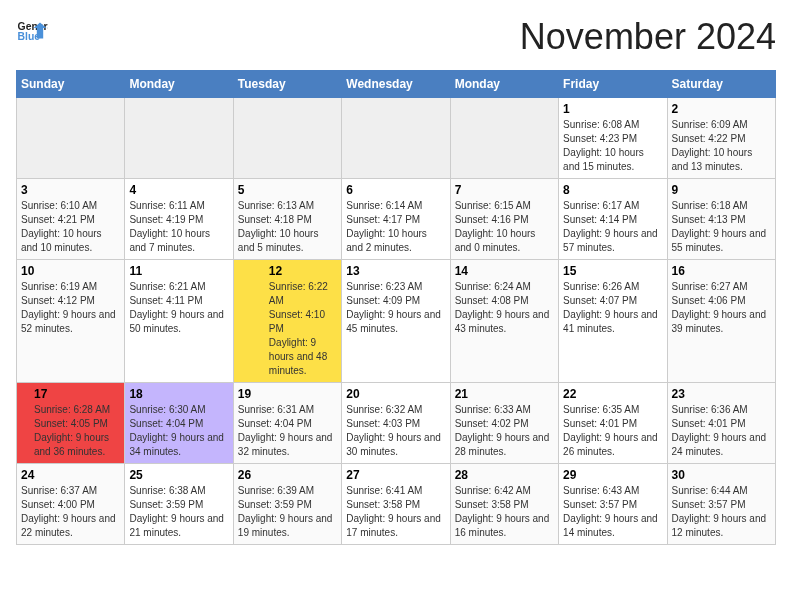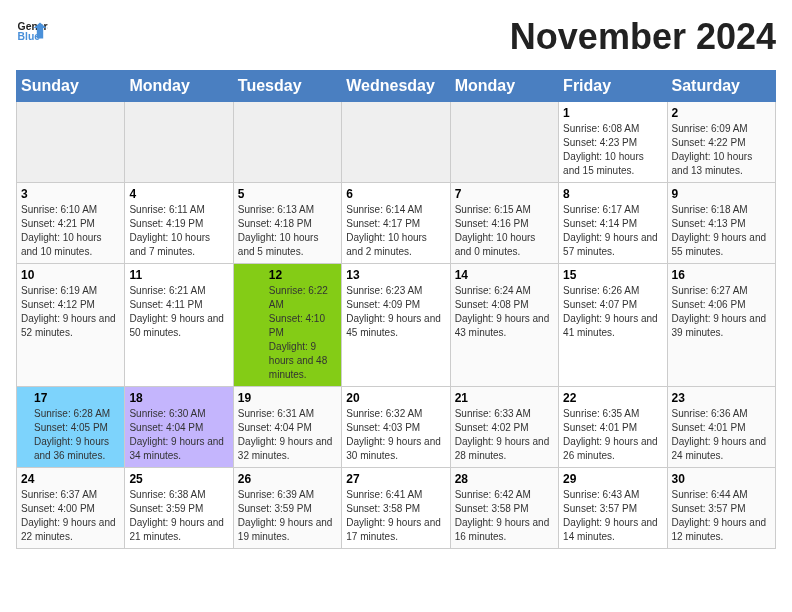--- a/index.html
+++ b/index.html
@@ -23,38 +23,38 @@
     }
     .logo-icon {
       width: 32px;
       height: 32px;
     }
     .title-section {
       text-align: right;
     }
     .month-title {
       font-size: 36px;
-      font-weight: bold;
+      font-weight: normal;
       color: #222;
     }
     .location-title {
       font-size: 16px;
       color: #444;
     }
     table {
       width: 100%;
       border-collapse: collapse;
       font-size: 11px;
     }
     th {
       background-color: #4a7fc1;
       color: #fff;
       padding: 6px 4px;
       text-align: left;
-      font-size: 16px;
+      font-size: 12px;
       border: 1px solid #4a7fc1;
     }
     td {
       border: 1px solid #ccc;
       vertical-align: top;
       padding: 4px;
       width: calc(100%/7);
       min-height: 80px;
       background: #fff;
     }
@@ -157,21 +157,21 @@
       </tr>
       <tr>
         <td style="background: rgb(250, 250, 250); margin-top: 32px;">
           <div class="day-num">10</div>
           <div class="day-info">Sunrise: 6:19 AM<br>Sunset: 4:12 PM<br>Daylight: 9 hours and 52 minutes.</div>
         </td>
         <td style="background: rgb(255, 255, 255);">
           <div class="day-num">11</div>
           <div class="day-info">Sunrise: 6:21 AM<br>Sunset: 4:11 PM<br>Daylight: 9 hours and 50 minutes.</div>
         </td>
-        <td style="background: #84cc16; padding-left: 35px;">
+        <td style="background: #fde047; padding-left: 35px;">
           <div class="day-num">12</div>
           <div class="day-info">Sunrise: 6:22 AM<br>Sunset: 4:10 PM<br>Daylight: 9 hours and 48 minutes.</div>
         </td>
         <td style="background: rgb(255, 255, 255);">
           <div class="day-num">13</div>
           <div class="day-info">Sunrise: 6:23 AM<br>Sunset: 4:09 PM<br>Daylight: 9 hours and 45 minutes.</div>
         </td>
         <td style="background: rgb(250, 250, 250); margin-left: 32px;">
           <div class="day-num">14</div>
           <div class="day-info">Sunrise: 6:24 AM<br>Sunset: 4:08 PM<br>Daylight: 9 hours and 43 minutes.</div>
@@ -179,21 +179,21 @@
         <td style="background: rgb(255, 255, 255);">
           <div class="day-num">15</div>
           <div class="day-info">Sunrise: 6:26 AM<br>Sunset: 4:07 PM<br>Daylight: 9 hours and 41 minutes.</div>
         </td>
         <td style="background: rgb(250, 250, 250);">
           <div class="day-num">16</div>
           <div class="day-info">Sunrise: 6:27 AM<br>Sunset: 4:06 PM<br>Daylight: 9 hours and 39 minutes.</div>
         </td>
       </tr>
       <tr>
-        <td style="background: #7dd3fc; padding-left: 17px;">
+        <td style="background: #ef4444; padding-left: 17px;">
           <div class="day-num">17</div>
           <div class="day-info">Sunrise: 6:28 AM<br>Sunset: 4:05 PM<br>Daylight: 9 hours and 36 minutes.</div>
         </td>
         <td style="background: #c4b5fd;">
           <div class="day-num">18</div>
           <div class="day-info">Sunrise: 6:30 AM<br>Sunset: 4:04 PM<br>Daylight: 9 hours and 34 minutes.</div>
         </td>
         <td style="background: rgb(250, 250, 250);">
           <div class="day-num">19</div>
           <div class="day-info">Sunrise: 6:31 AM<br>Sunset: 4:04 PM<br>Daylight: 9 hours and 32 minutes.</div>

